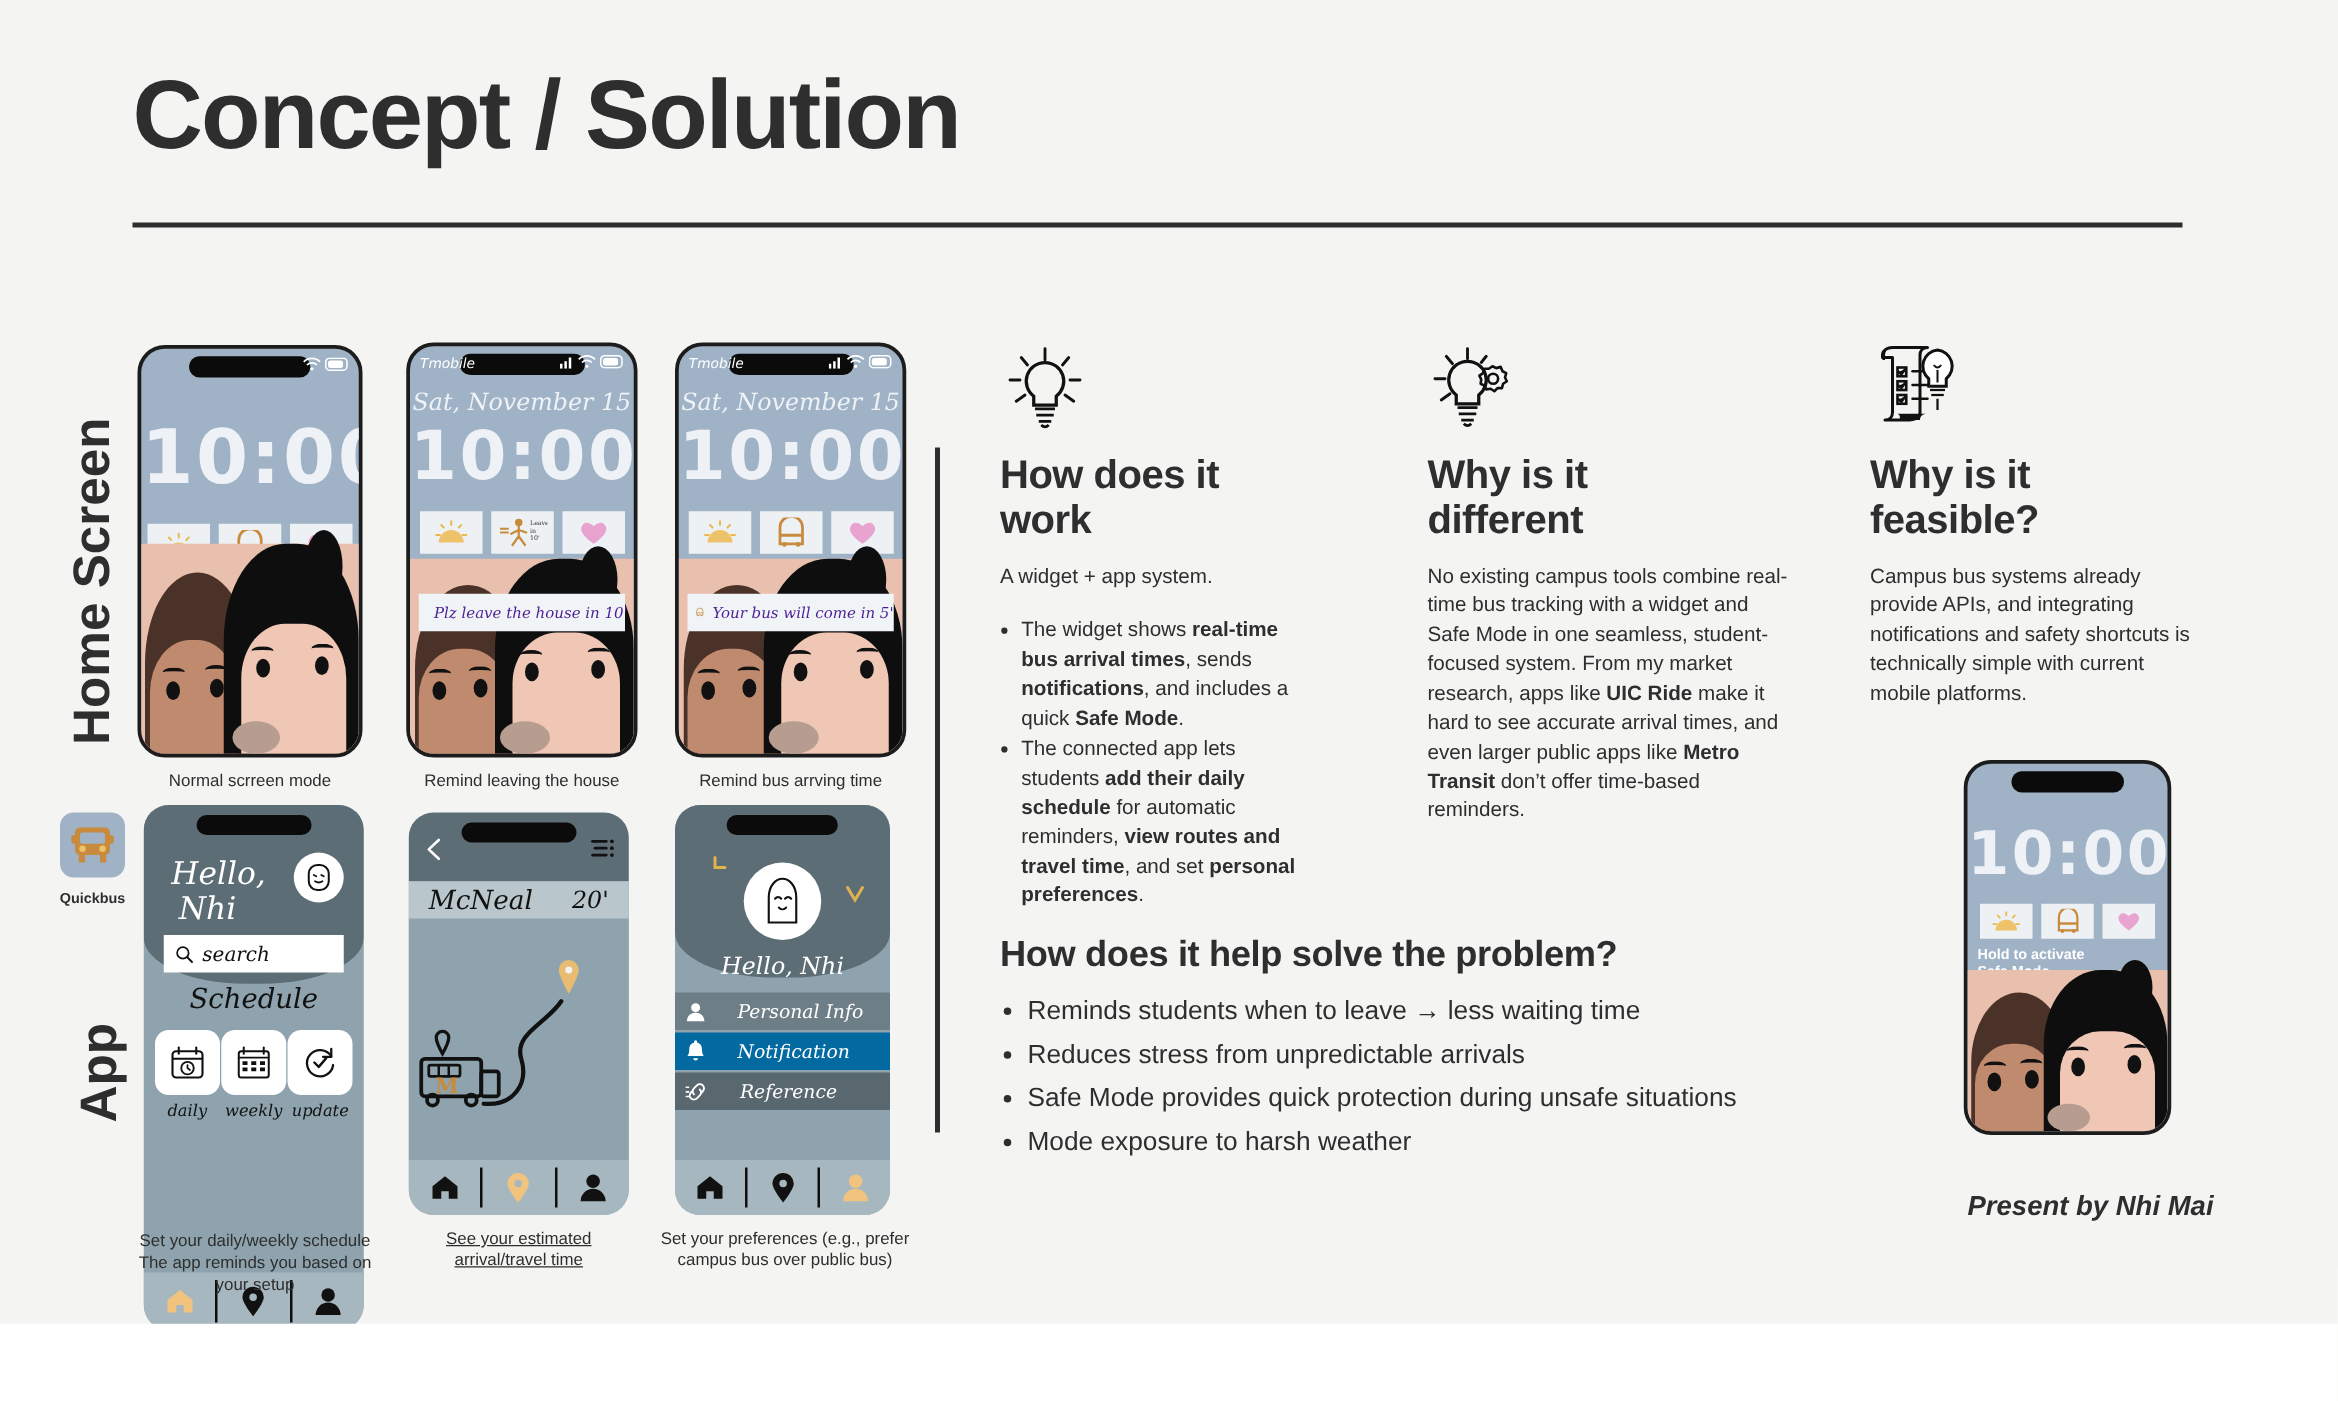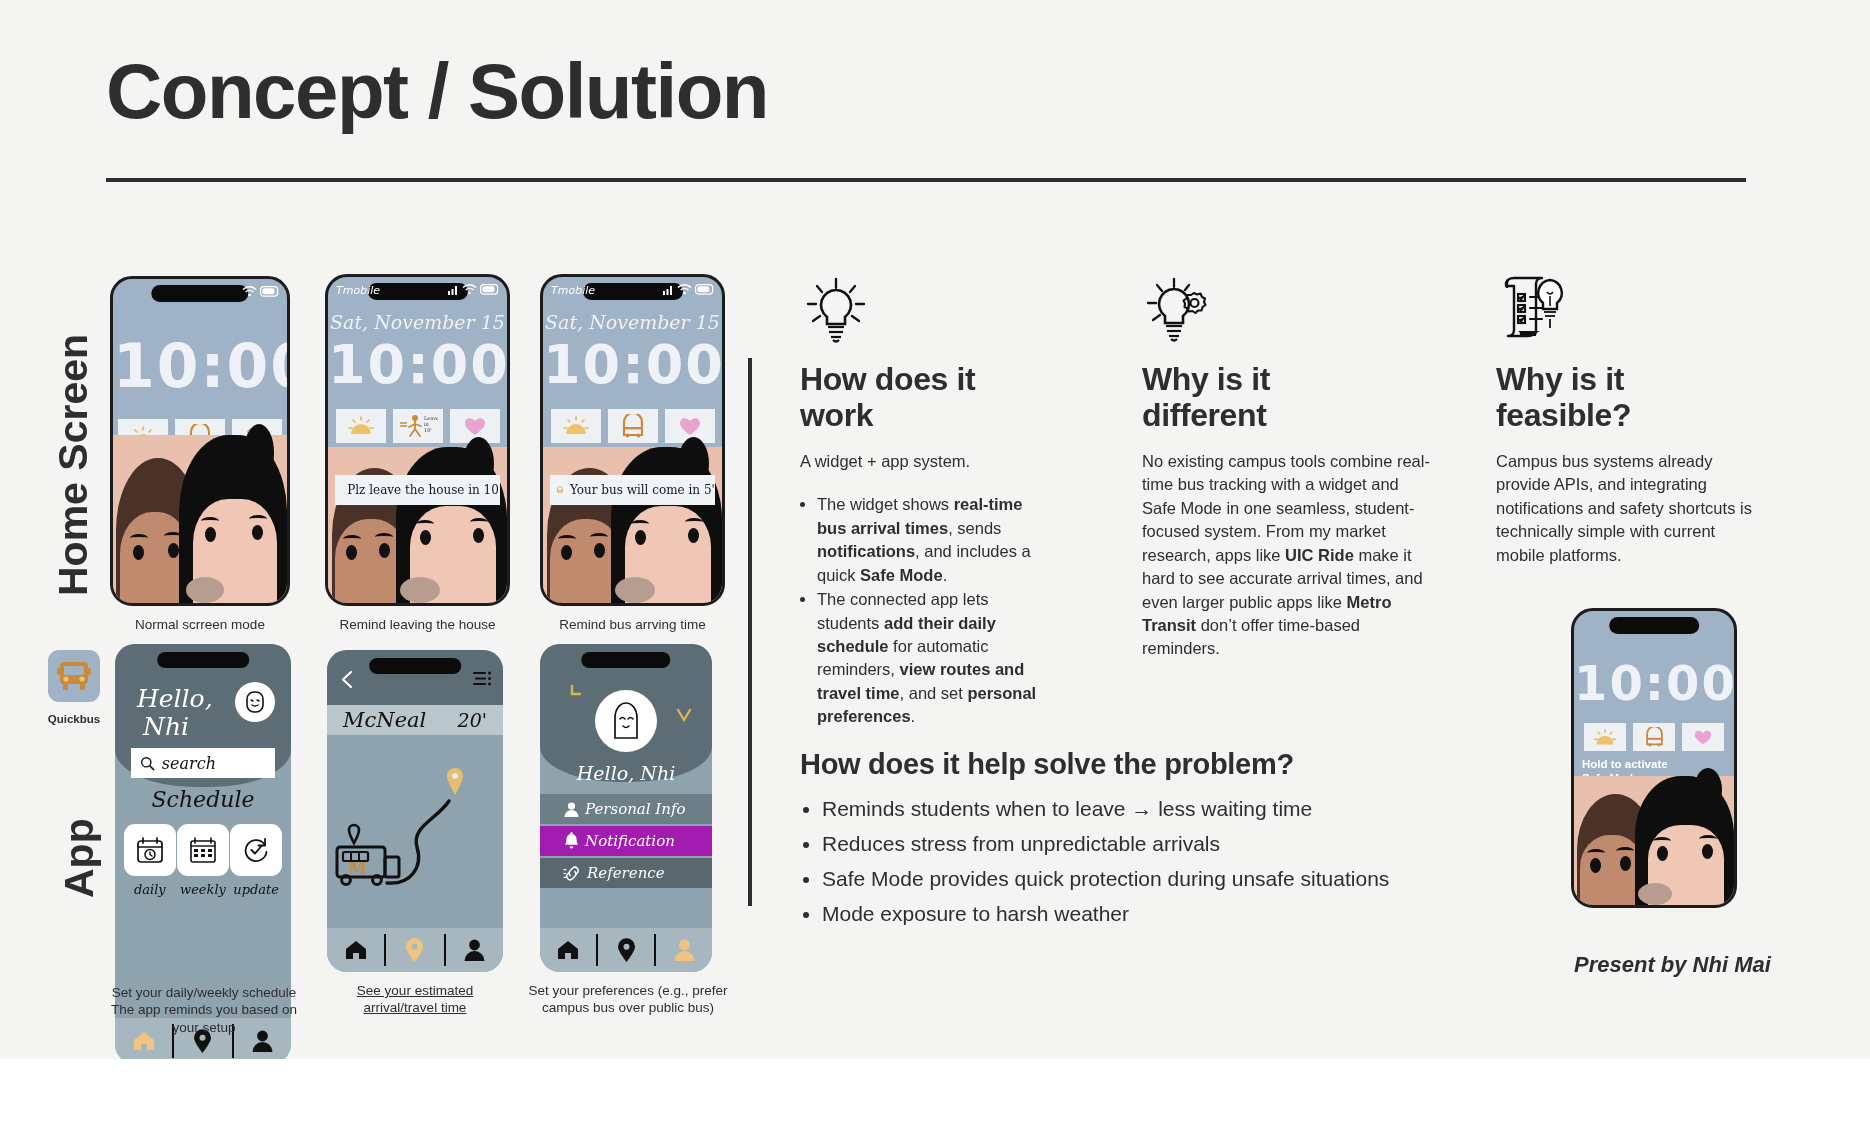--- a/index.html
+++ b/index.html
@@ -113,22 +113,22 @@
   .brow { position: absolute; width: 18px; height: 8px; border-top: 3px solid #111; border-radius: 50%; }
   .blob {
     position: absolute; background: #b79c90; border-radius: 50%;
   }
   .notifbar {
     position: absolute; left: 4%; width: 92%; height: 30px;
     background: #f1f4f7; display: flex; align-items: center; gap: 6px;
     padding-left: 6px;
   }
   .notiftext {
-    font-family: "DejaVu Serif", serif; font-size: 12px; color: #0f172a;
-    white-space: nowrap;
+    font-family: "DejaVu Serif", serif; font-size: 12px; color: #4c1d95;
+    font-style: italic; white-space: nowrap;
   }
 
   
   .caption {
     position: absolute; text-align: center;
     font-size: 13.5px; color: #2e2e2e; line-height: 1.28;
   }
 
   
   .appphone {
@@ -157,21 +157,21 @@
   .tilelabels { position: absolute; left: 5%; width: 90%; display: flex; justify-content: space-between; }
   .tilelabel { width: 52px; text-align: center; font-family: "DejaVu Serif", serif; font-style: italic; font-size: 13px; color: #111; }
   .navbar {
     position: absolute; left: 0; right: 0; bottom: 0; height: 46px;
     background: #a7b7bf; display: flex;
   }
   .navitem { flex: 1; display: flex; align-items: center; justify-content: center; }
   .navdiv { width: 2px; background: #0e0e0e; margin: 6px 0; }
   .menu-row {
     position: absolute; left: 0; right: 0; height: 30px;
-    display: flex; align-items: center; gap: 5px; padding-left: 23px;
+    display: flex; align-items: center; gap: 25px; padding-left: 8px;
   }
   .menu-row .mlabel {
     font-family: "DejaVu Serif", serif; font-style: italic; color: #fff; font-size: 15px;
   }
 
   
   .appicon {
     position: absolute; width: 52px; height: 52px; border-radius: 11px;
     background: #9fb2c6; display: flex; align-items: center; justify-content: center;
   }
@@ -642,21 +642,21 @@
         </svg>
     </div>
     <div class="hand" style="position:absolute; left:0; right:0; text-align:center; top:118px; font-size:19px; color:#fff;">Hello, Nhi</div>
     <div class="menu-row" style="top:150px; background:#6e7e86;">
       <svg width="17" height="17" viewBox="0 0 18 18">
           <circle cx="9" cy="5.4" r="3.8" fill="#fff"></circle>
           <path d="M1.5 17 A7.5 7.5 0 0 1 16.5 17 Z" fill="#fff"></path>
         </svg>
       <span class="mlabel">Personal Info</span>
     </div>
-    <div class="menu-row" style="top:182px; background:#a21caf;text-align:center;">
+    <div class="menu-row" style="top:182px; background:#0369a1;text-align:center;">
       <svg width="17" height="18" viewBox="0 0 18 19">
           <path d="M9 2 C12.6 2 14.4 4.6 14.4 8 C14.4 12 16 13.6 16 13.6 H2 C2 13.6 3.6 12 3.6 8 C3.6 4.6 5.4 2 9 2 Z" fill="#fff"></path>
           <circle cx="9" cy="1.6" r="1.4" fill="#fff"></circle>
           <path d="M7 15.4 A2 2 0 0 0 11 15.4 Z" fill="#fff"></path>
         </svg>
       <span class="mlabel">Notification</span>
     </div>
     <div class="menu-row" style="top:214px; background:#59686f;">
       <svg width="19" height="17" viewBox="0 0 20 18">
           <path d="M7.5 11 A3.5 3.5 0 0 1 7.5 6 L10 3.5 A3.5 3.5 0 0 1 15 8.5 L14 9.5" fill="none" stroke="#fff" stroke-width="1.6" stroke-linecap="round"></path>

